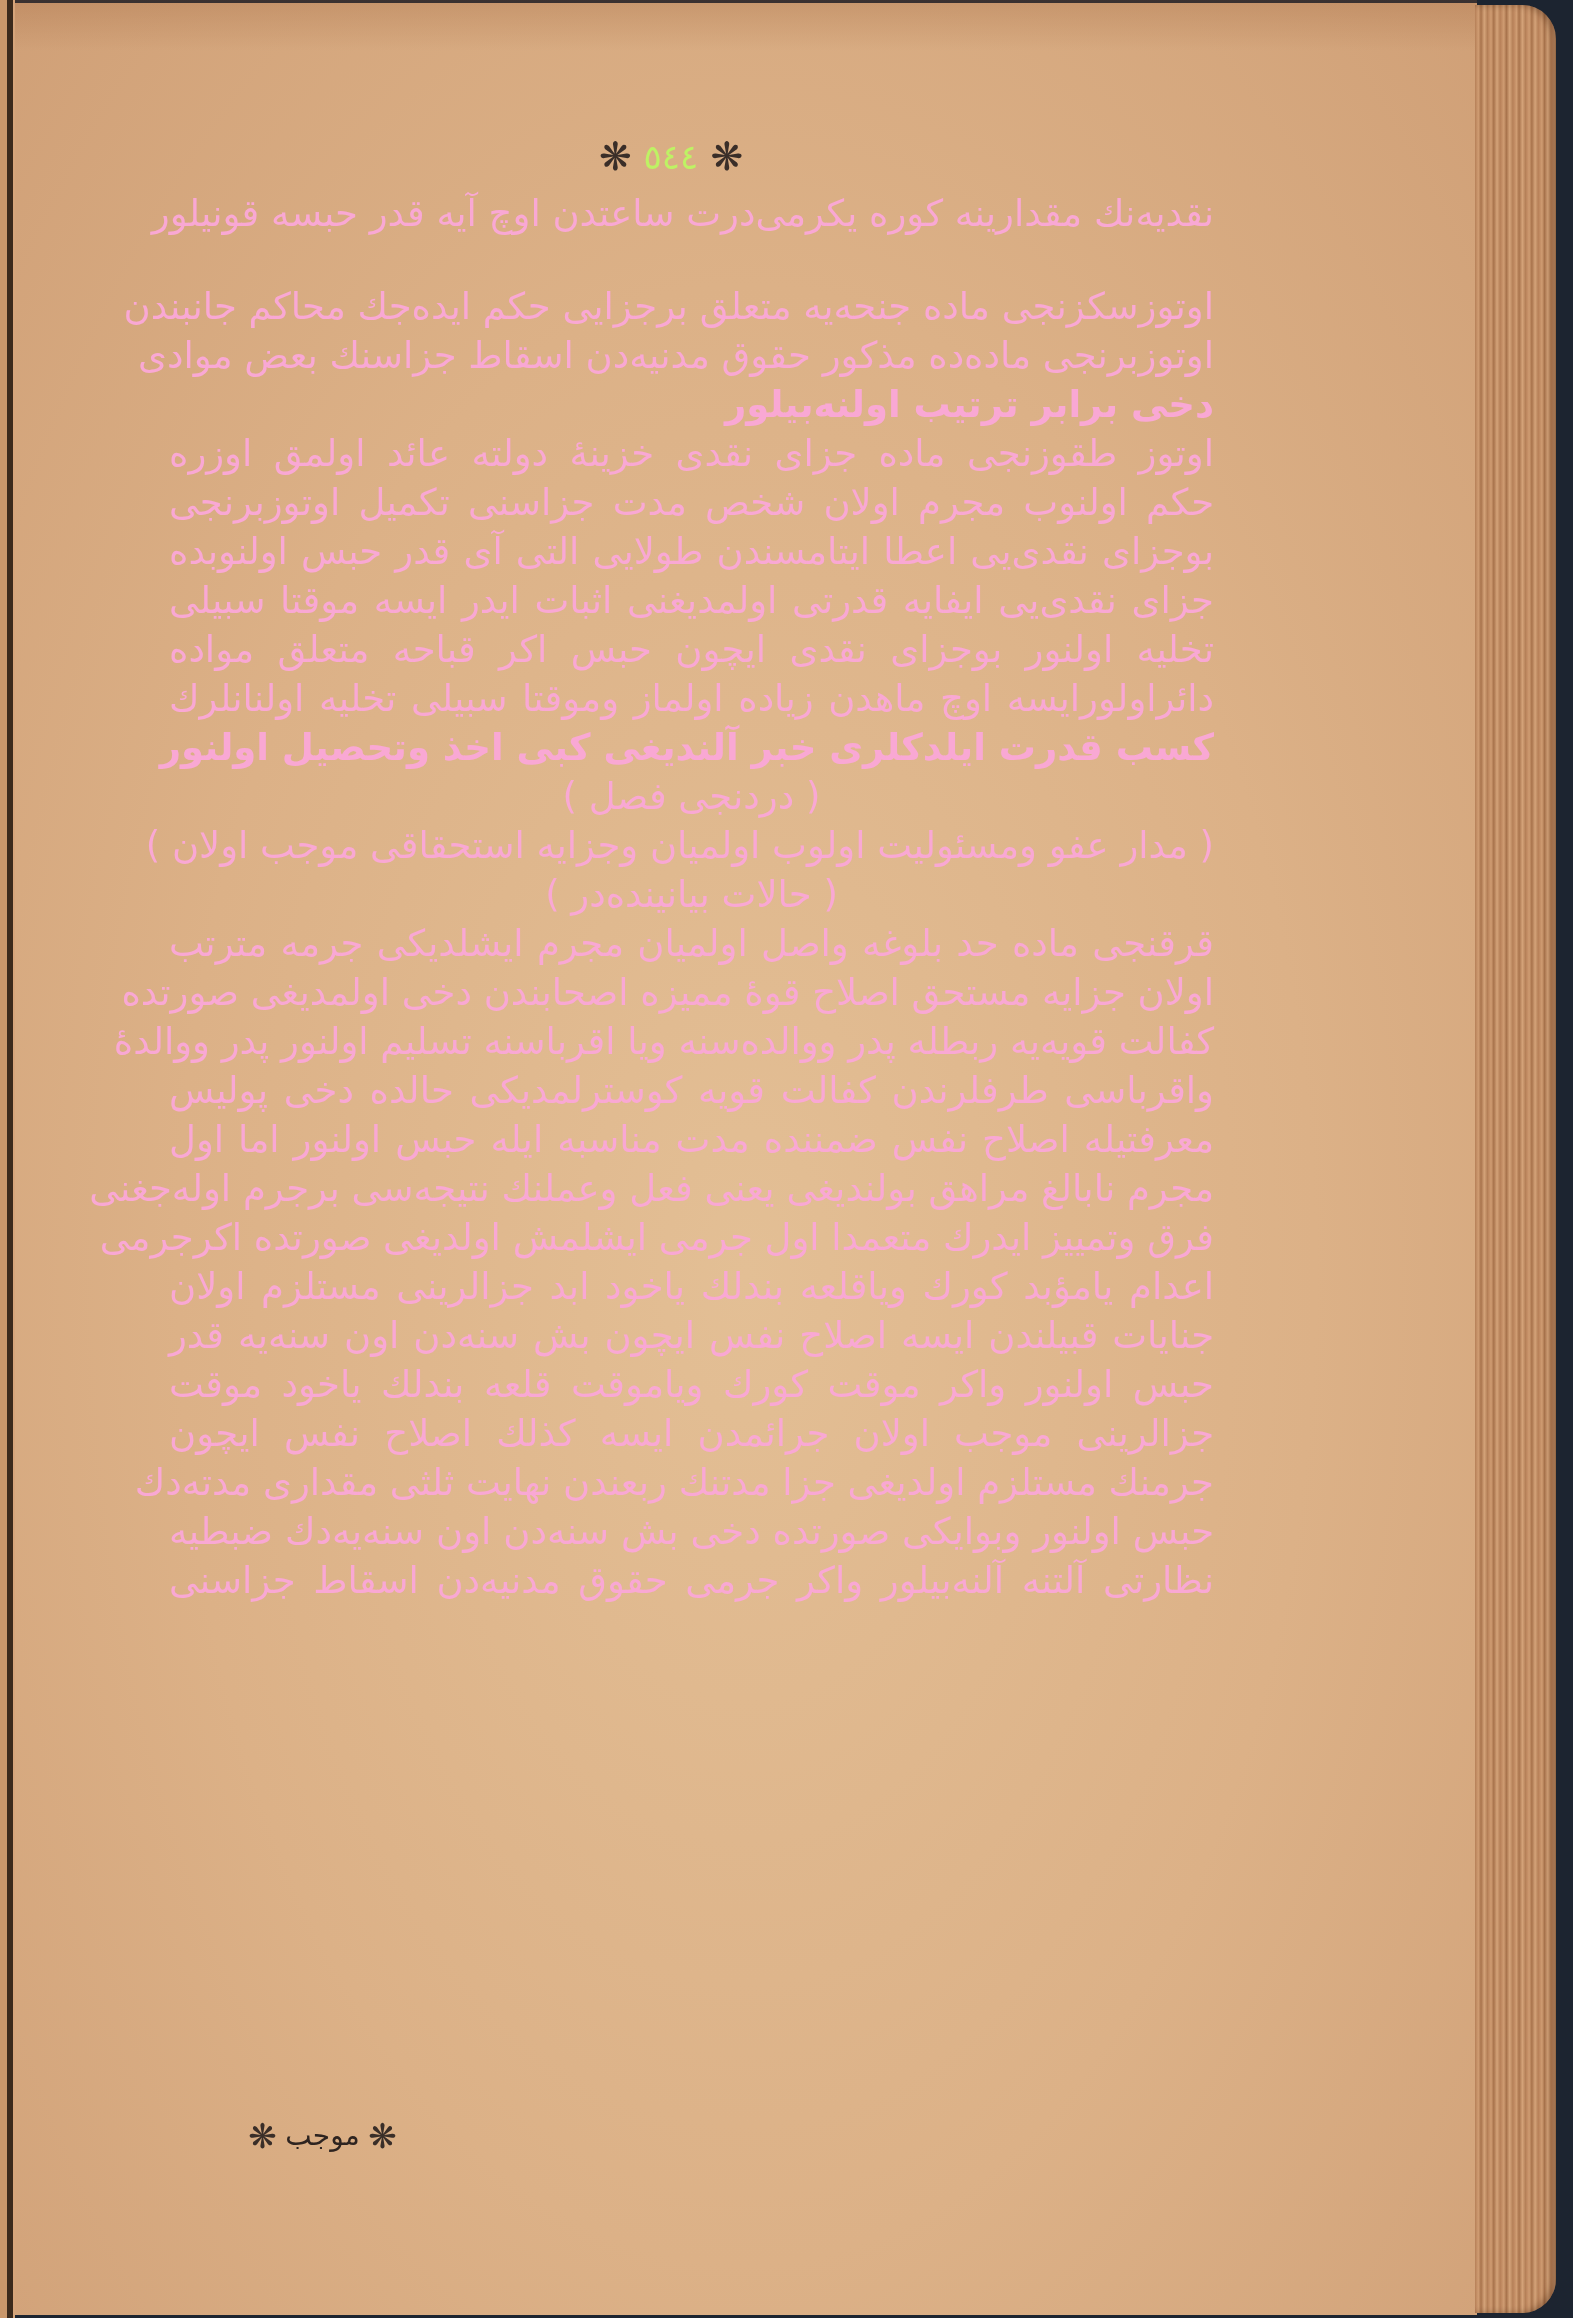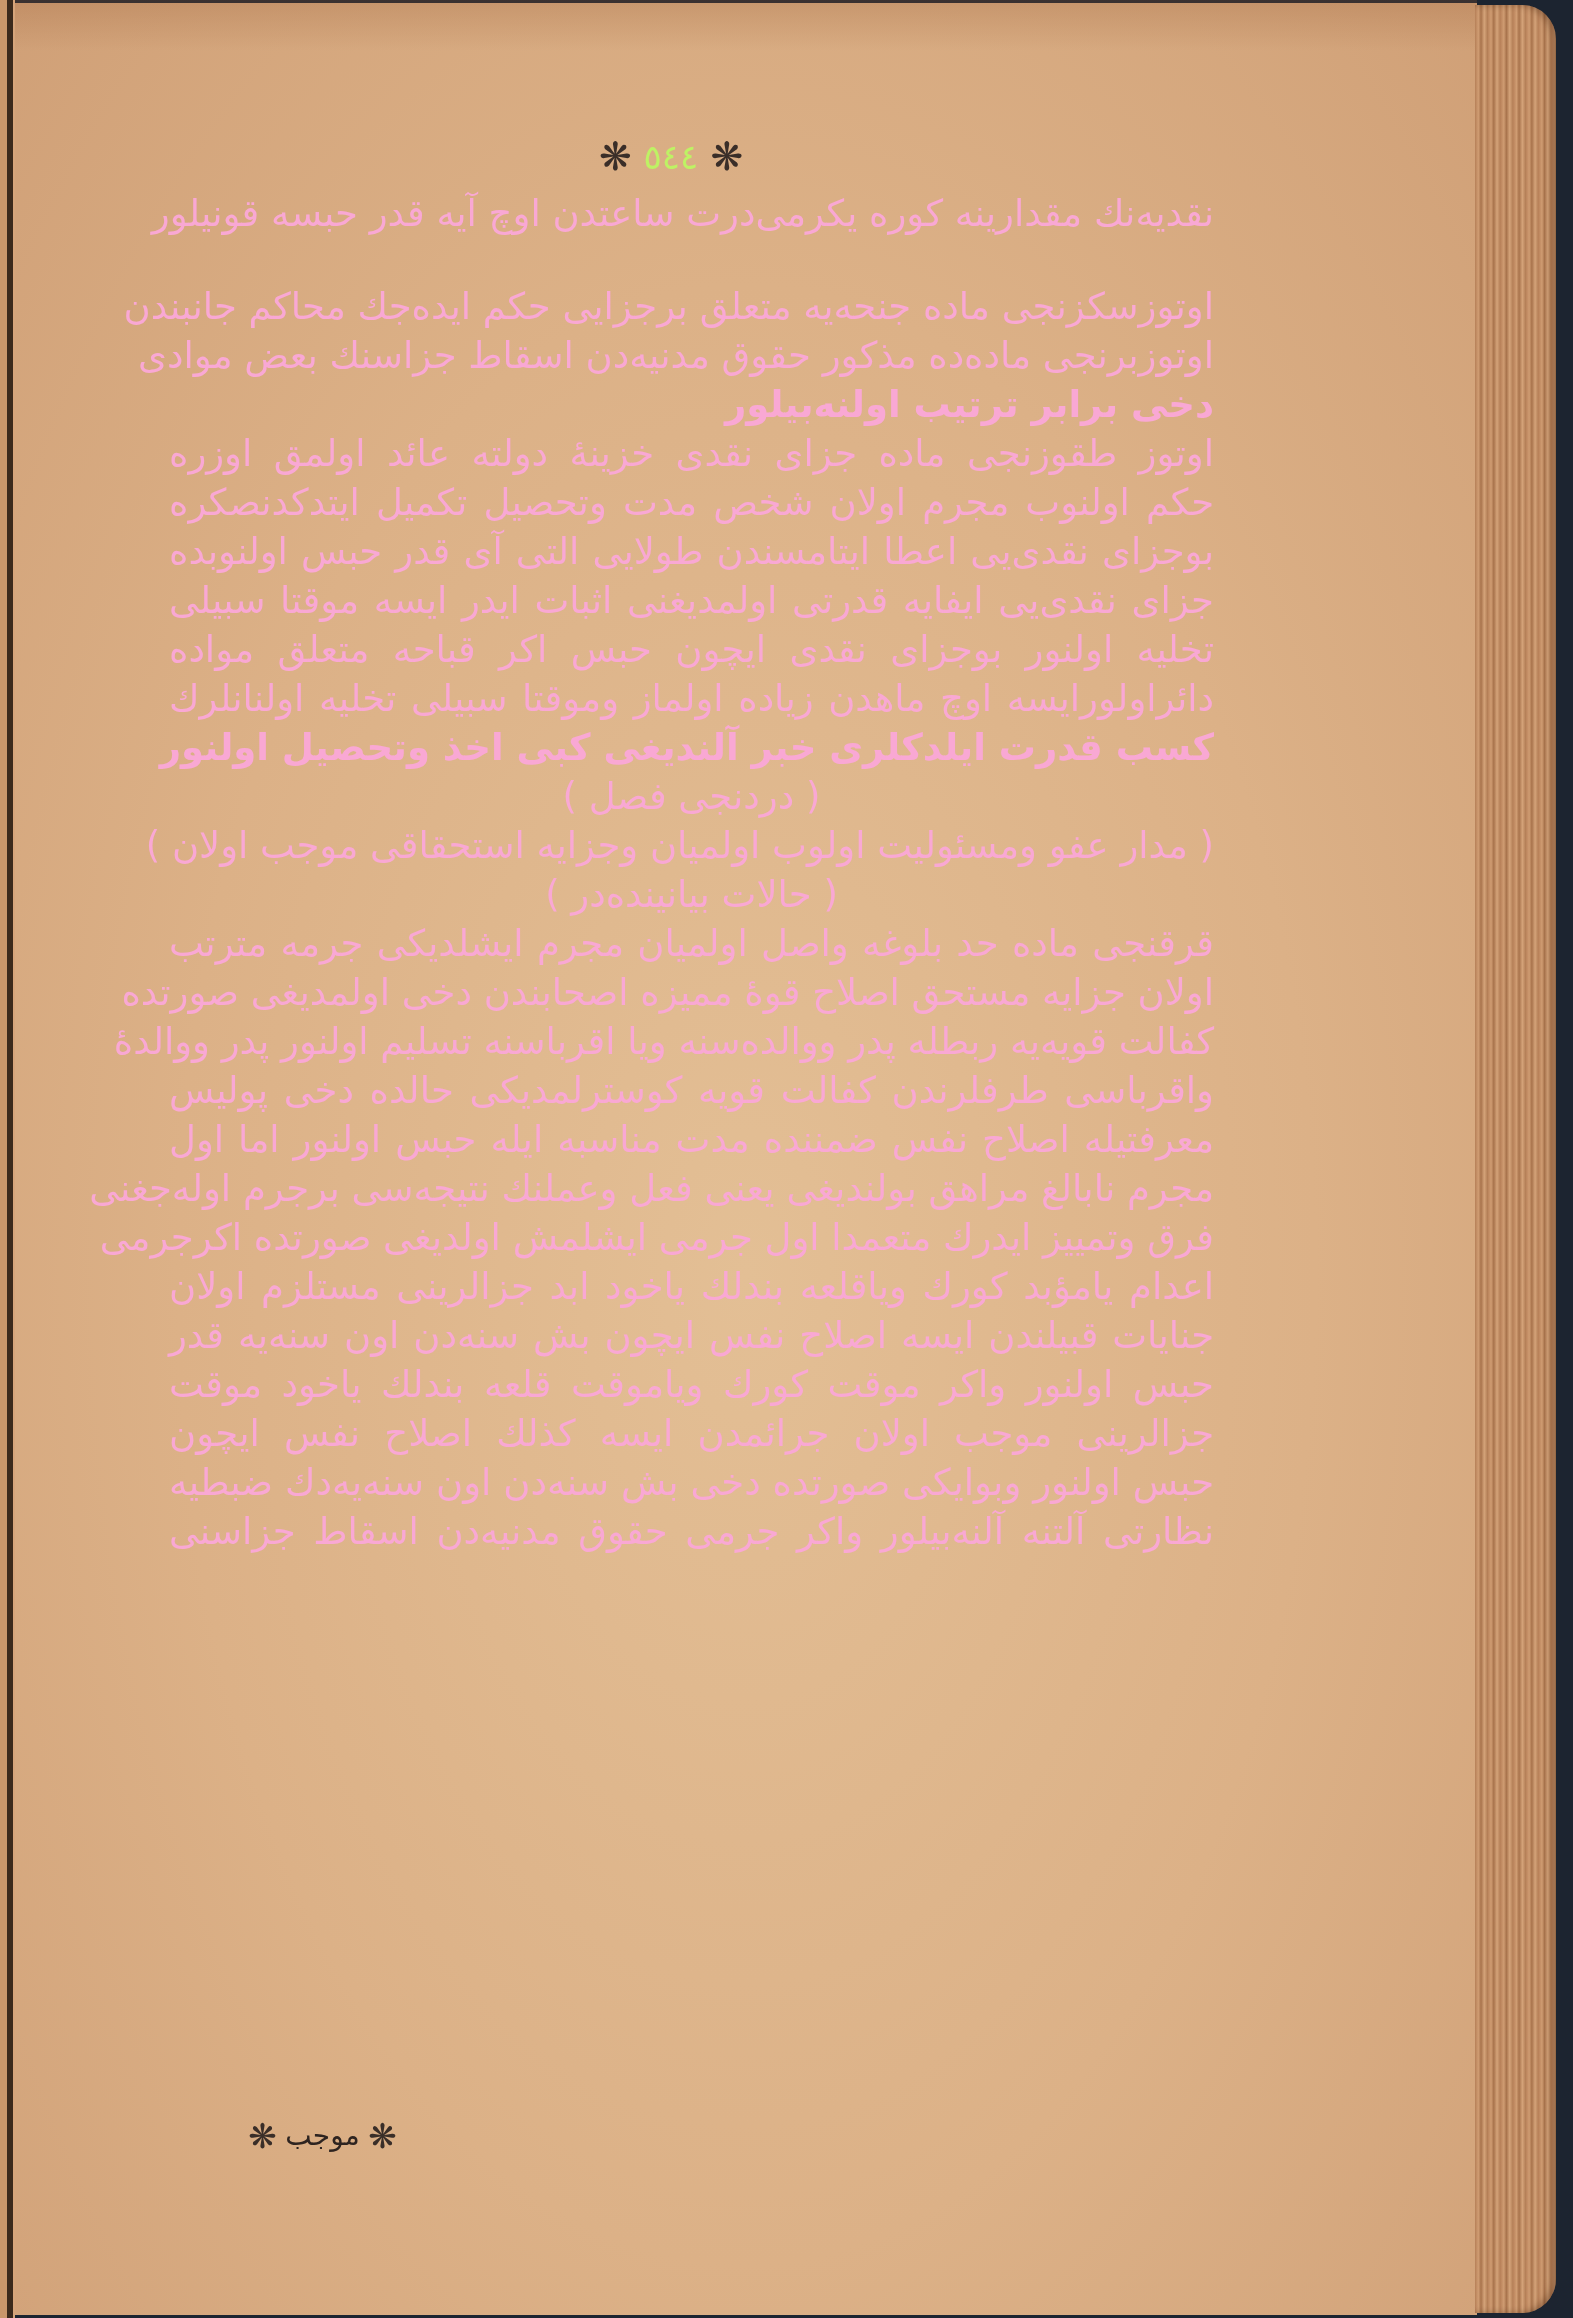--- a/index.html
+++ b/index.html
@@ -87,40 +87,41 @@
     <span class="ornament">❋</span>
   </div>
 
   <div class="text-block">
     <div class="line">نقدیه‌نك مقدارینه كوره یكرمی‌درت ساعتدن اوچ آیه قدر حبسه قونیلور</div>
     <div class="gap"></div>
     <div class="line">اوتوزسكزنجی ماده   جنحه‌یه متعلق برجزایی حكم ایده‌جك محاكم جانبندن</div>
     <div class="line">اوتوزبرنجی ماده‌ده مذكور حقوق مدنیه‌دن اسقاط جزاسنك بعض موادی</div>
     <div class="line short">دخی برابر ترتیب اولنه‌بیلور</div>
     <div class="line">اوتوز طقوزنجی ماده   جزای نقدی خزینهٔ دولته عائد اولمق اوزره</div>
-    <div class="line">حكم اولنوب مجرم اولان شخص مدت وتحصیل تكمیل ایتدكدنصكره</div>
+    <div class="line">حكم اولنوب مجرم اولان شخص مدت جزاسنی تكمیل اوتوزبرنجی</div>
     <div class="line">بوجزای نقدی‌یی اعطا ایتامسندن طولایی التی آی قدر حبس اولنوبده</div>
     <div class="line">جزای نقدی‌یی ایفایه قدرتی اولمدیغنی اثبات ایدر ایسه موقتا سبیلی</div>
     <div class="line">تخلیه اولنور   بوجزای نقدی ایچون حبس اكر قباحه متعلق مواده</div>
     <div class="line">دائراولورایسه اوچ ماهدن زیاده اولماز  وموقتا سبیلی تخلیه اولنانلرك</div>
     <div class="line short">كسب قدرت ایلدكلری خبر آلندیغی كبی اخذ وتحصیل اولنور</div>
     <div class="line center">( دردنجی فصل )</div>
     <div class="line center">( مدار عفو ومسئولیت اولوب اولمیان وجزایه استحقاقی موجب اولان )</div>
     <div class="line center">( حالات بیانینده‌در )</div>
     <div class="line">قرقنجی ماده   حد بلوغه واصل اولمیان مجرم ایشلدیكی جرمه مترتب</div>
     <div class="line">اولان جزایه مستحق اصلاح قوهٔ ممیزه اصحابندن دخی اولمدیغی صورتده</div>
     <div class="line">كفالت قویه‌یه ربطله پدر ووالده‌سنه ویا اقرباسنه تسلیم اولنور پدر ووالدهٔ</div>
     <div class="line">واقرباسی طرفلرندن كفالت قویه كوسترلمدیكی حالده دخی پولیس</div>
     <div class="line">معرفتیله اصلاح نفس ضمننده مدت مناسبه ایله حبس اولنور  اما اول</div>
     <div class="line">مجرم نابالغ مراهق بولندیغی یعنی فعل وعملنك نتیجه‌سی برجرم اوله‌جغنی</div>
     <div class="line">فرق وتمییز ایدرك متعمدا اول جرمی ایشلمش اولدیغی صورتده اكرجرمی</div>
     <div class="line">اعدام یامؤبد كورك  ویاقلعه بندلك یاخود ابد جزالرینی مستلزم اولان</div>
     <div class="line">جنایات قبیلندن ایسه اصلاح نفس ایچون بش سنه‌دن اون سنه‌یه قدر</div>
     <div class="line">حبس اولنور  واكر موقت كورك ویاموقت قلعه بندلك  یاخود موقت</div>
     <div class="line">جزالرینی موجب اولان جرائمدن ایسه كذلك اصلاح نفس ایچون</div>
+    <div class="line">جرمنك مستلزم اولدیغی جزا مدتنك ربعندن نهایت ثلثی مقداری مدته‌دك</div>
     <div class="line">حبس اولنور وبوایكی صورتده دخی بش سنه‌دن اون سنه‌یه‌دك ضبطیه</div>
     <div class="line">نظارتی آلتنه آلنه‌بیلور  واكر جرمی حقوق مدنیه‌دن اسقاط جزاسنی</div>
   </div>
 
   <div class="catchword">
     <span class="ornament">❋</span>
     <span class="cw-text">موجب</span>
     <span class="ornament">❋</span>
   </div>
 </div>

